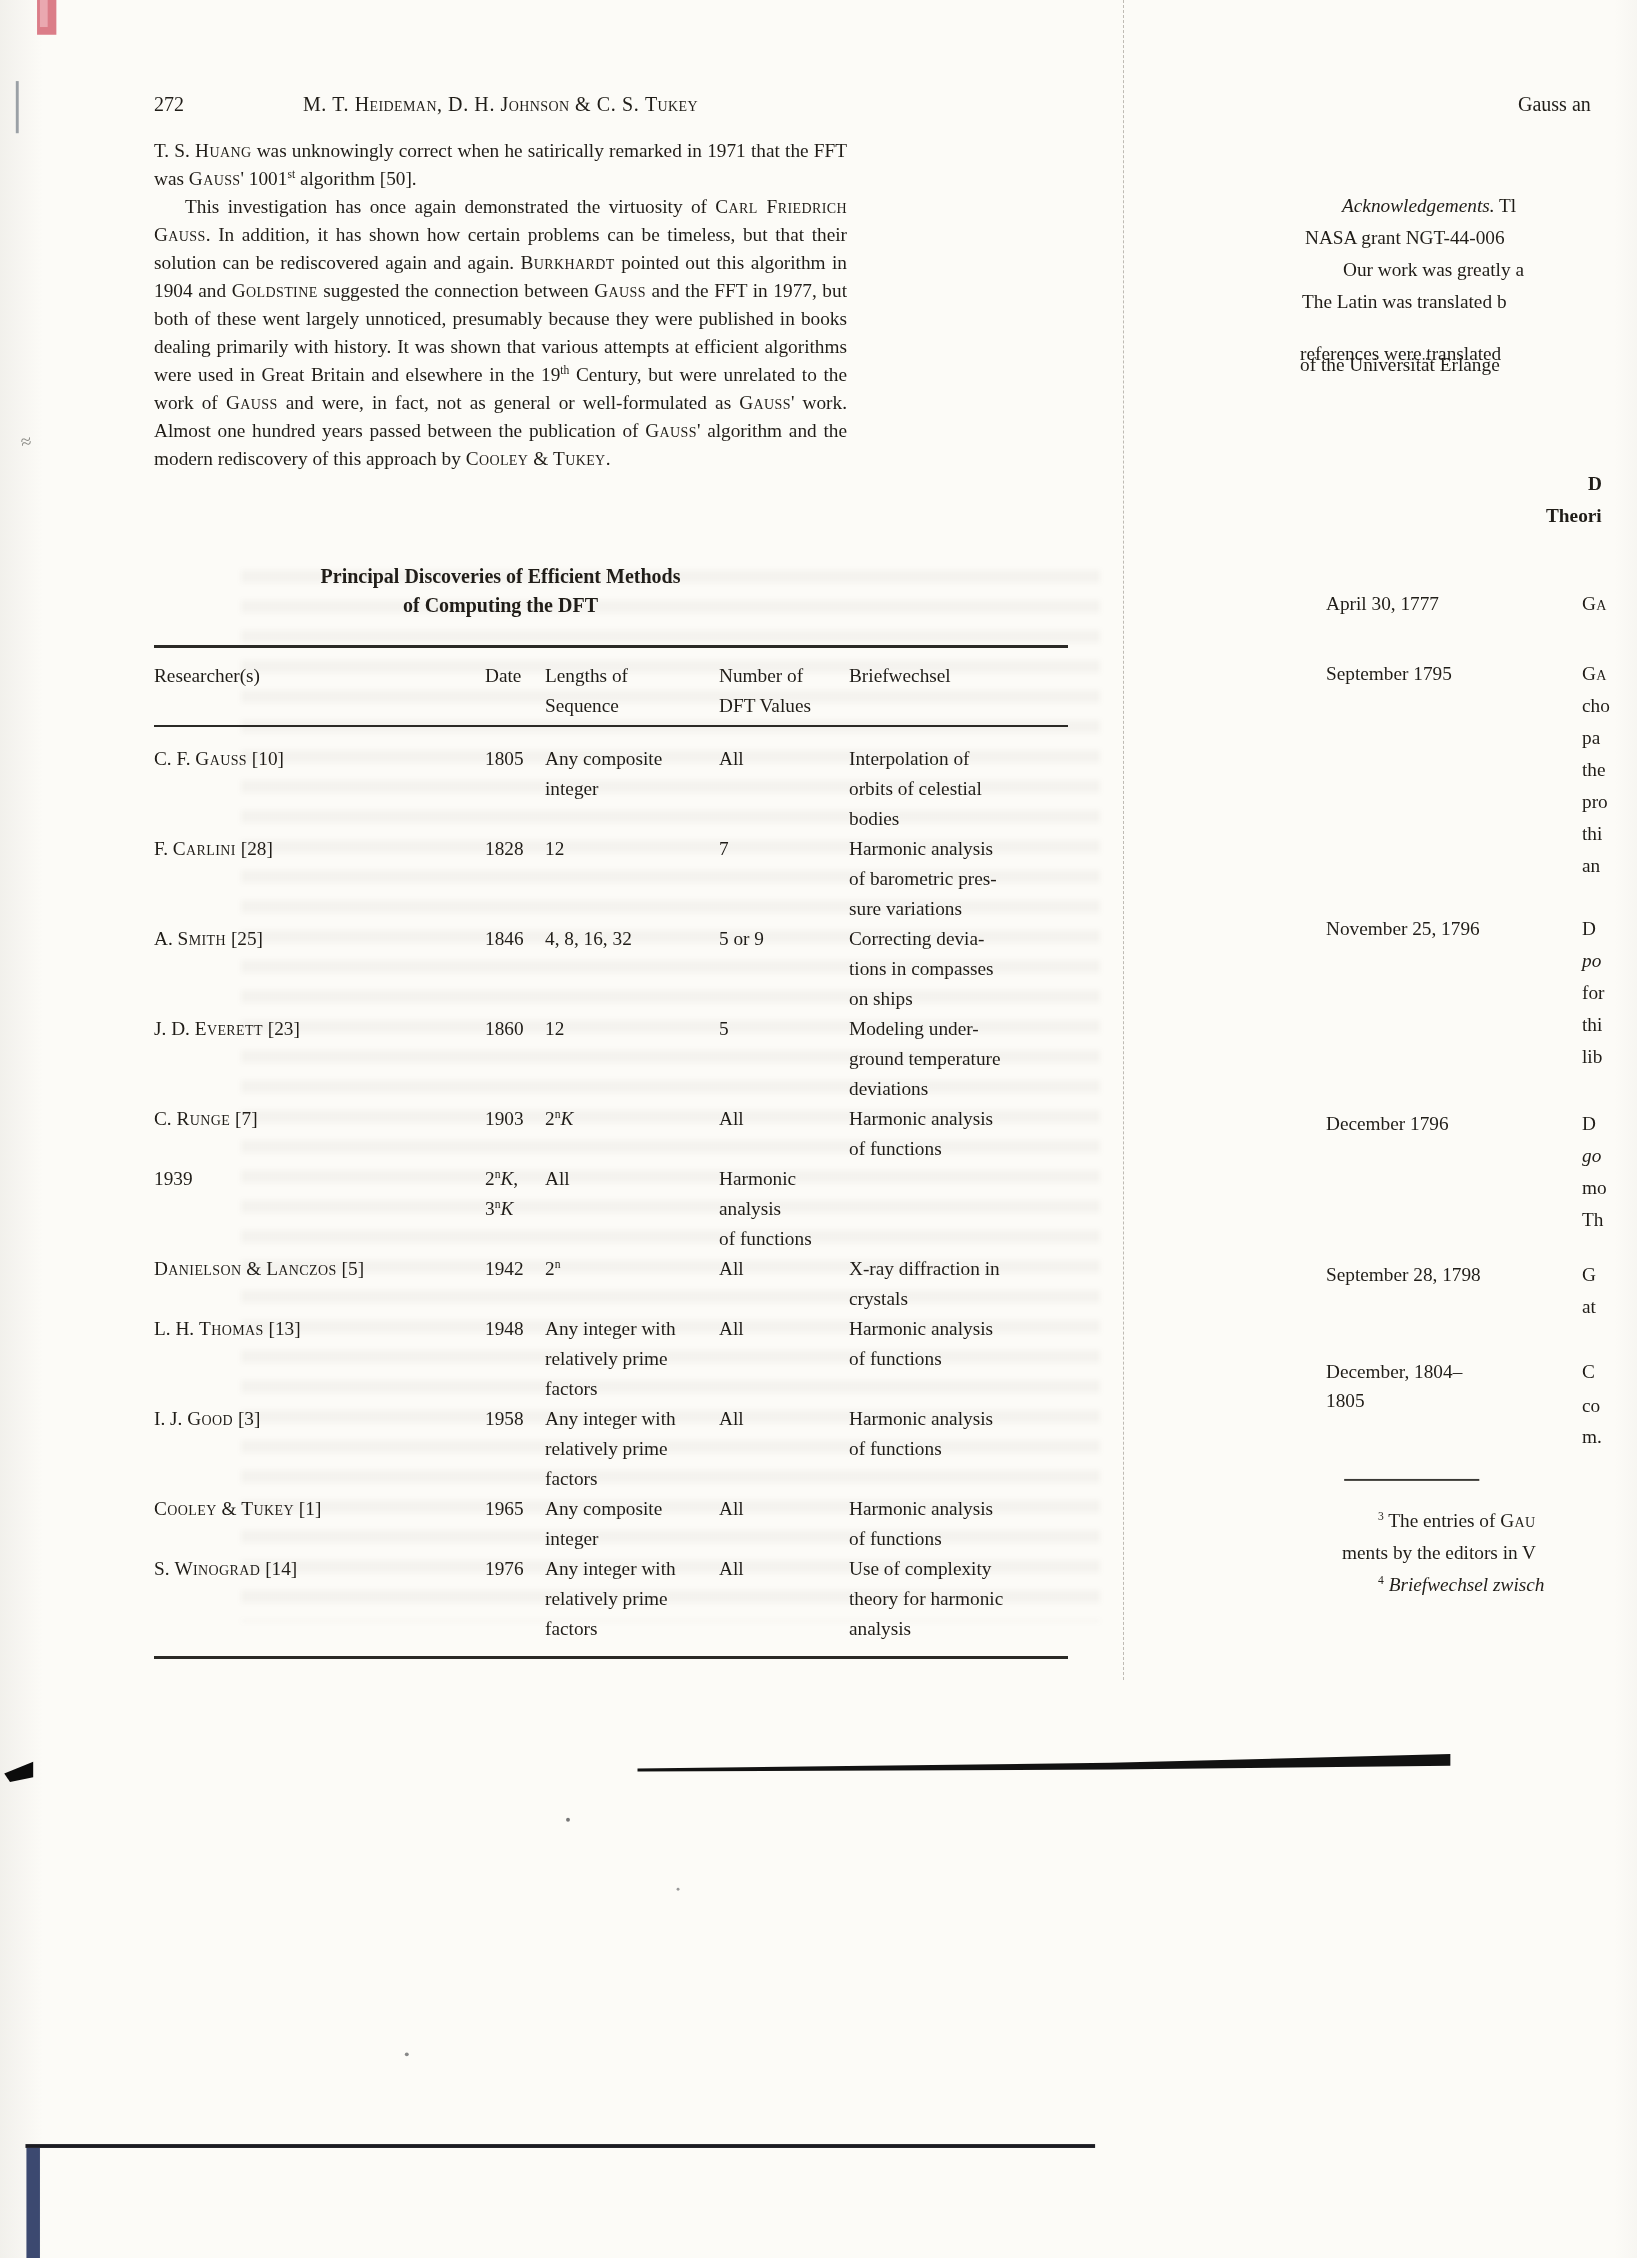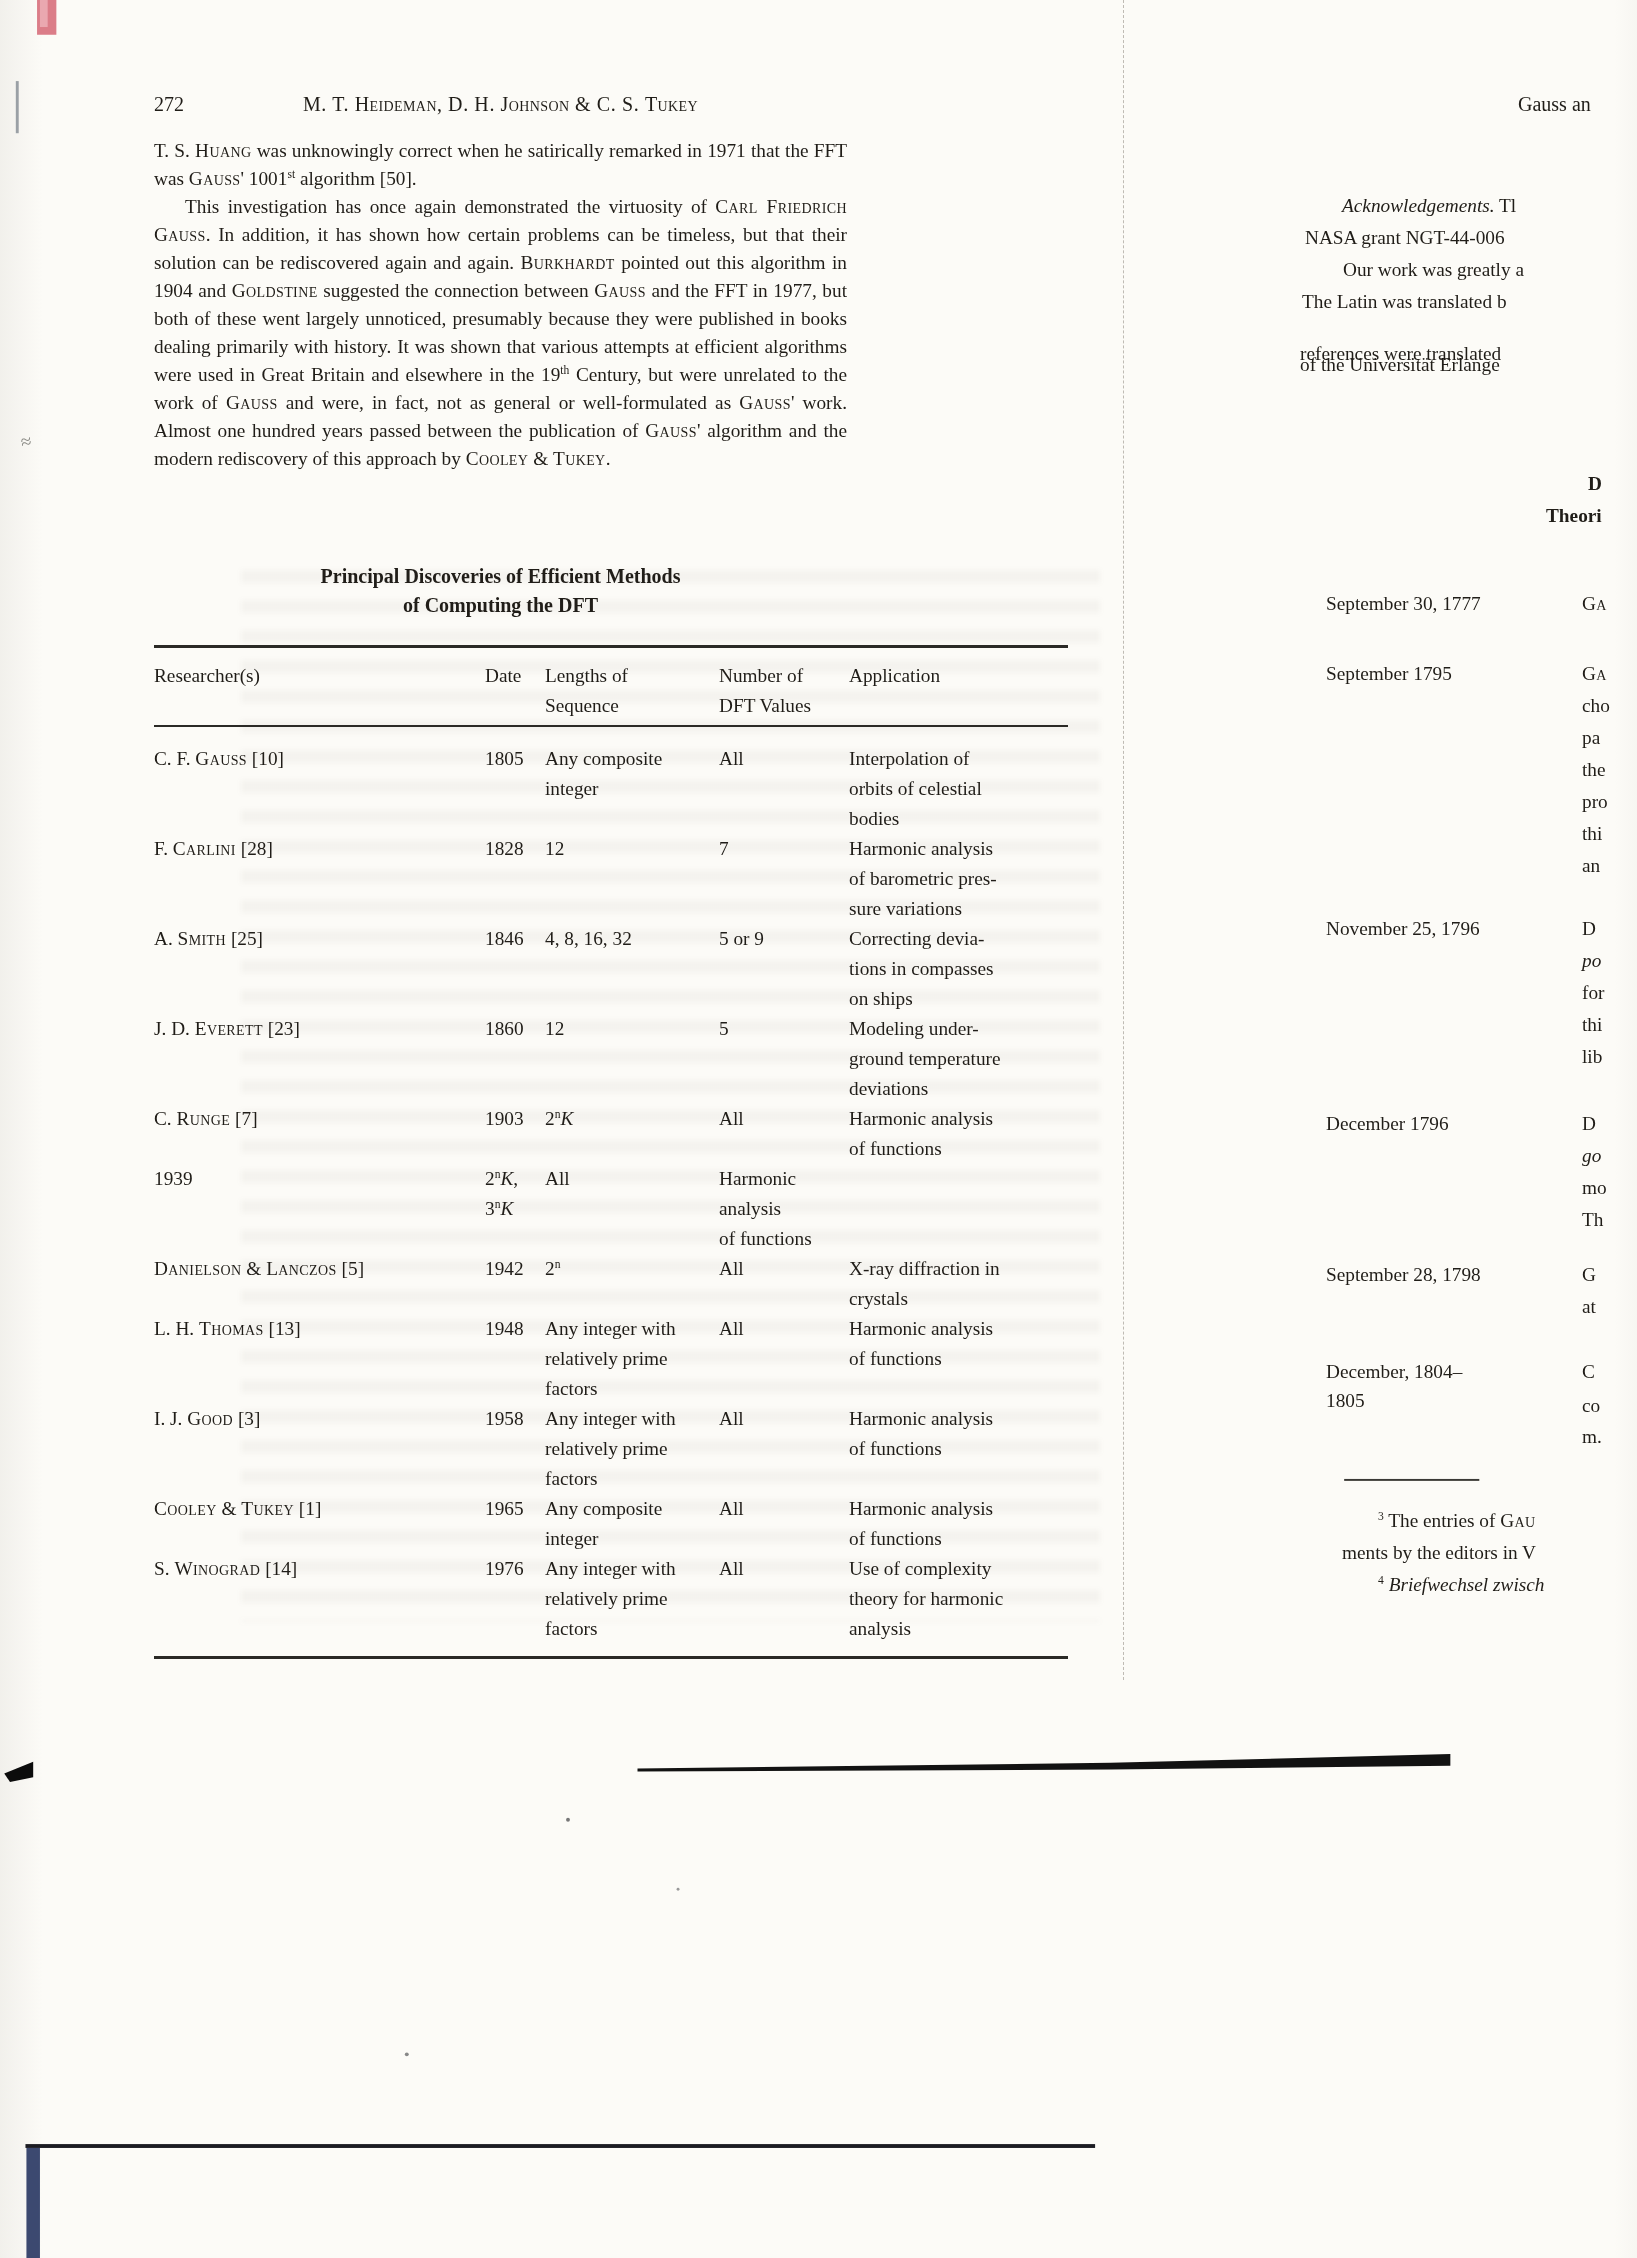--- a/index.html
+++ b/index.html
@@ -60,21 +60,21 @@
     <div class="para p2">This investigation has once again demonstrated the virtuosity of <span class="sc">Carl Friedrich</span> <span class="sc">Gauss</span>. In addition, it has shown how certain problems can be timeless, but that their solution can be rediscovered again and again. <span class="sc">Burkhardt</span> pointed out this algorithm in 1904 and <span class="sc">Goldstine</span> suggested the connection between <span class="sc">Gauss</span> and the FFT in 1977, but both of these went largely unnoticed, presumably because they were published in books dealing primarily with history. It was shown that various attempts at efficient algorithms were used in Great Britain and elsewhere in the 19<sup>th</sup> Century, but were unrelated to the work of <span class="sc">Gauss</span> and were, in fact, not as general or well-formulated as <span class="sc">Gauss</span>' work. Almost one hundred years passed between the publication of <span class="sc">Gauss</span>' algorithm and the modern rediscovery of this approach by <span class="sc">Cooley</span> &amp; <span class="sc">Tukey</span>.</div>
 
     <div class="tablewrap">
       <div class="ttitle">Principal Discoveries of Efficient Methods<br>of Computing the DFT</div>
       <div class="rule rule-top"></div>
       <div class="grid5 thead" id="thead">
           <div class="cell">Researcher(s)</div>
           <div class="cell">Date</div>
           <div class="cell">Lengths of<br>Sequence</div>
           <div class="cell">Number of<br>DFT Values</div>
-          <div class="cell">Application</div>
+          <div class="cell">Briefwechsel</div>
         </div>
       <div class="rule rule-mid"></div>
       <div id="tbody">
           <div class="grid5 trow">
             <div class="cell">C. F. <span class="sc">Gauss</span> [10]</div>
             <div class="cell">1805</div>
             <div class="cell">Any composite<br>integer</div>
             <div class="cell">All</div>
             <div class="cell">Interpolation of<br>orbits of celestial<br>bodies</div>
           </div>
@@ -155,21 +155,21 @@
   <div class="rp-header">Gauss an</div>
   <div id="rp">
       <div class="rtext" style="left: 1342px; top: 191px;"><em>Acknowledgements.</em>  Tl</div>
       <div class="rtext" style="left: 1305px; top: 223px;">NASA grant NGT-44-006</div>
       <div class="rtext" style="left: 1343px; top: 255px;">Our work was greatly a</div>
       <div class="rtext" style="left: 1302px; top: 287px;">The Latin was translated b</div>
       <div class="rtext" style="left: 1300px; top: 319px; margin-top: 20px;">references were translated</div>
       <div class="rtext" style="left: 1300px; top: 350px;">of the Universität Erlange</div>
       <div class="rhead" style="left: 1588px; top: 469px;">D</div>
       <div class="rhead" style="left: 1546px; top: 501px;">Theori</div>
-      <div class="rdate" style="left: 1326px; top: 589px;">September 30, 1777</div>
+      <div class="rdate" style="left: 1326px; top: 589px;">April 30, 1777</div>
       <div class="rtext" style="left: 1582px; top: 589px;"><span class="sc">Ga</span></div>
       <div class="rdate" style="left: 1326px; top: 659px;">September 1795</div>
       <div class="rtext" style="left: 1582px; top: 659px;"><span class="sc">Ga</span></div>
       <div class="rtext" style="left: 1582px; top: 691px;">cho</div>
       <div class="rtext" style="left: 1582px; top: 723px;">pa</div>
       <div class="rtext" style="left: 1582px; top: 755px;">the</div>
       <div class="rtext" style="left: 1582px; top: 787px;">pro</div>
       <div class="rtext" style="left: 1582px; top: 819px;">thi</div>
       <div class="rtext" style="left: 1582px; top: 851px;">an</div>
       <div class="rdate" style="left: 1326px; top: 914px;">November 25, 1796</div>

